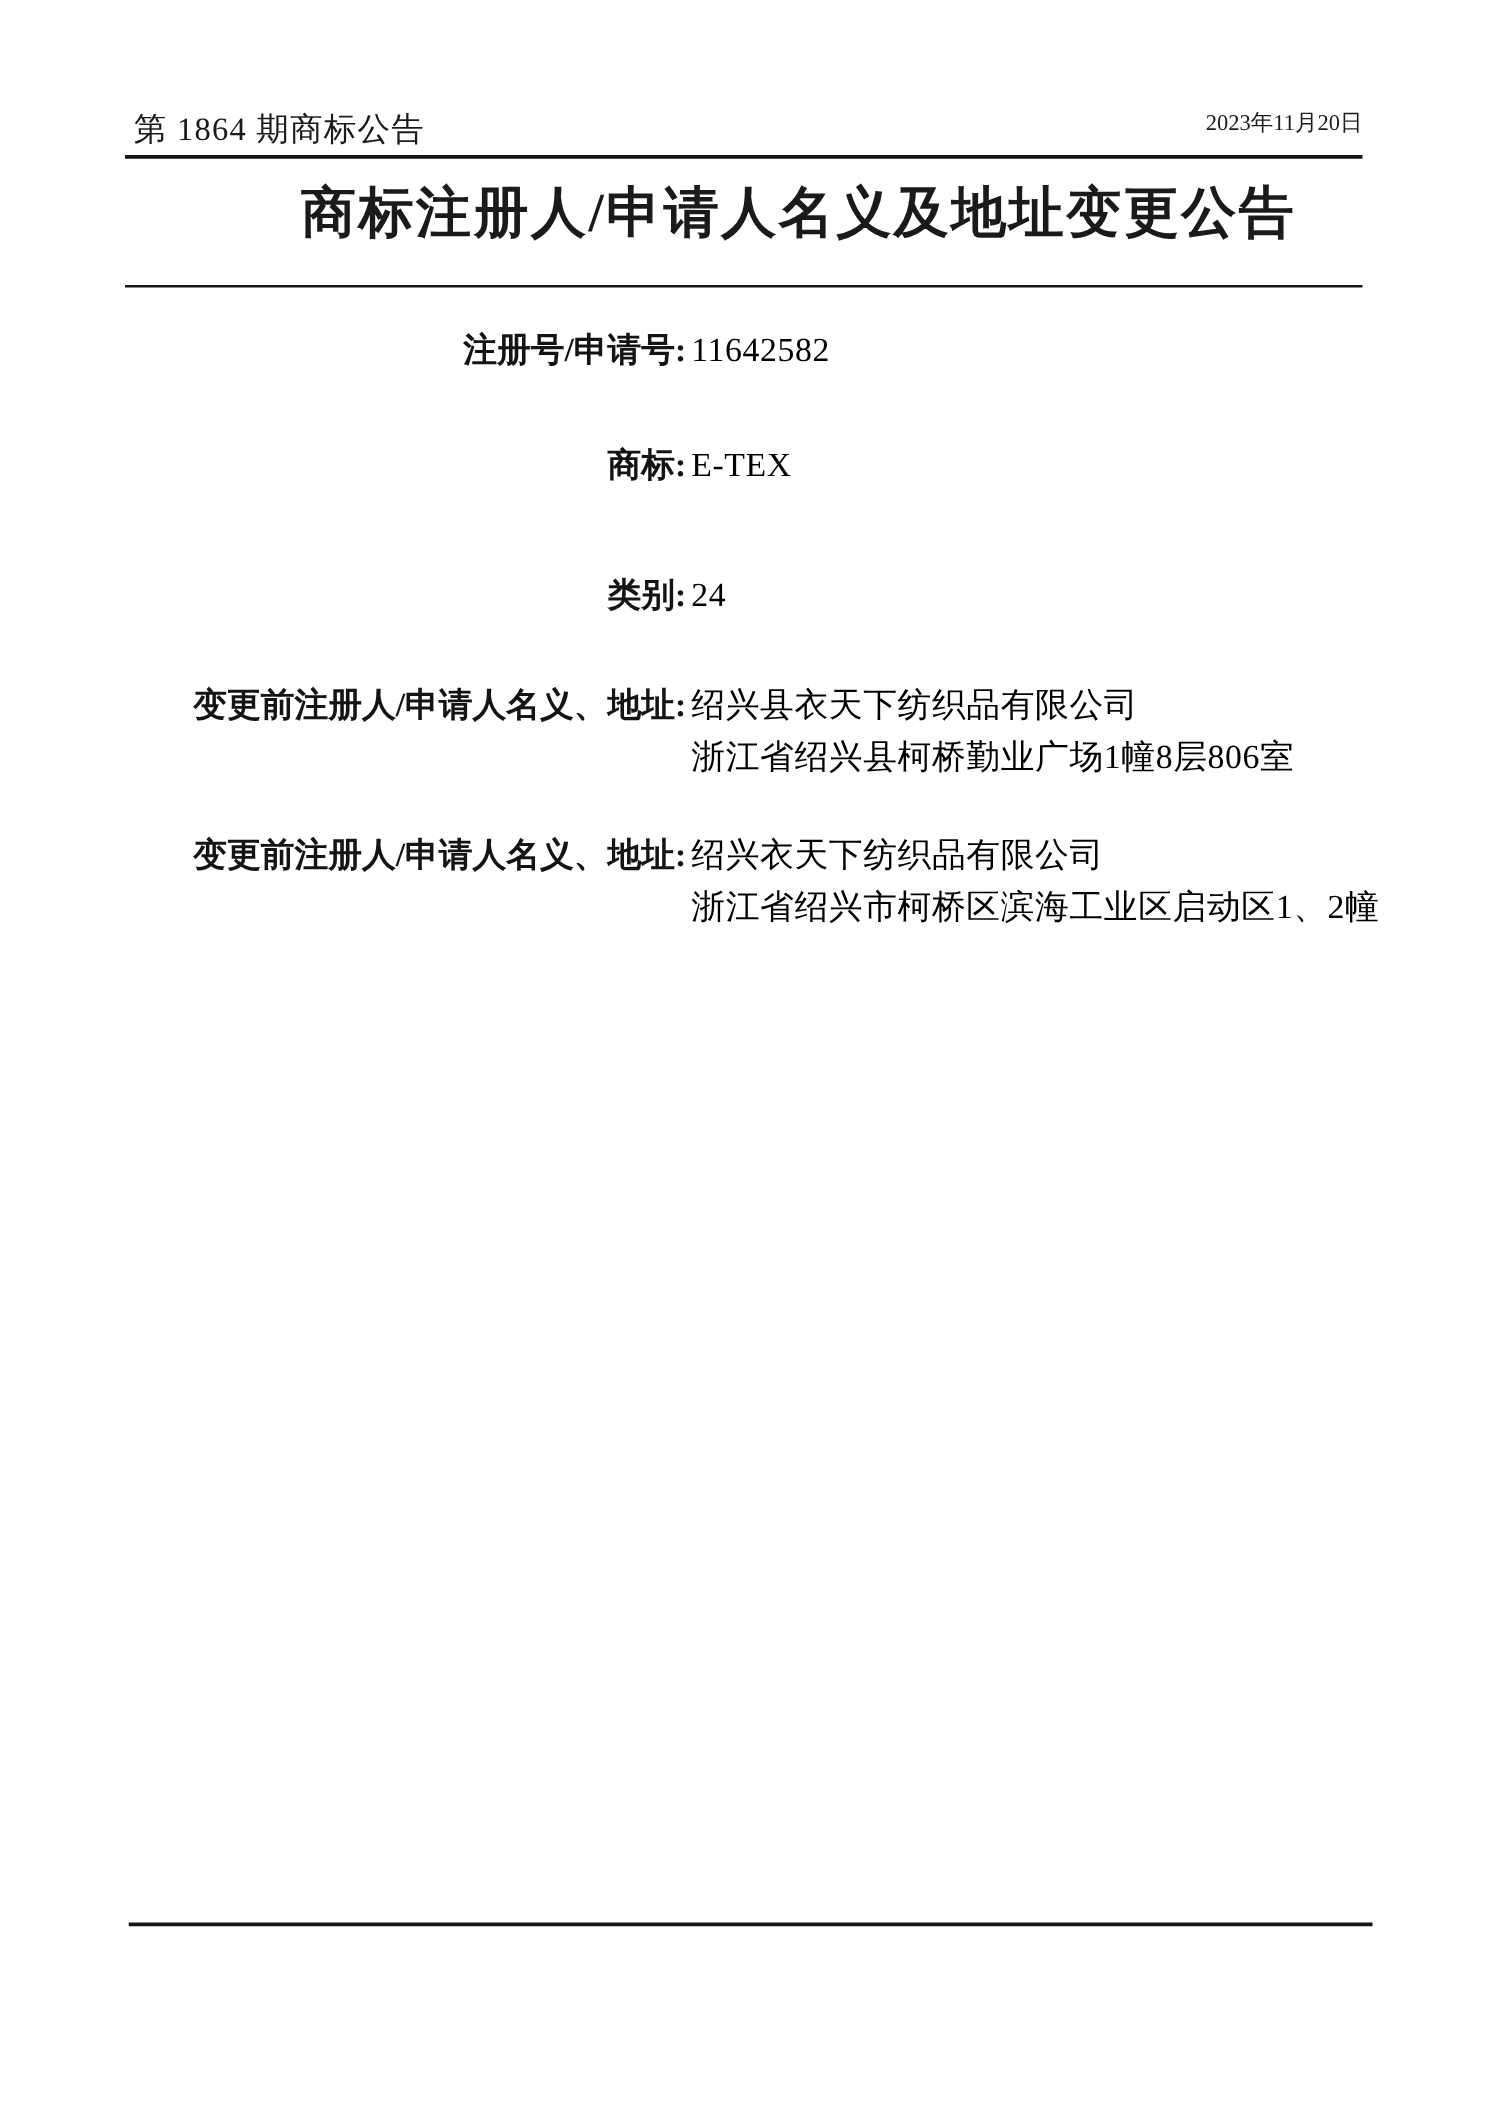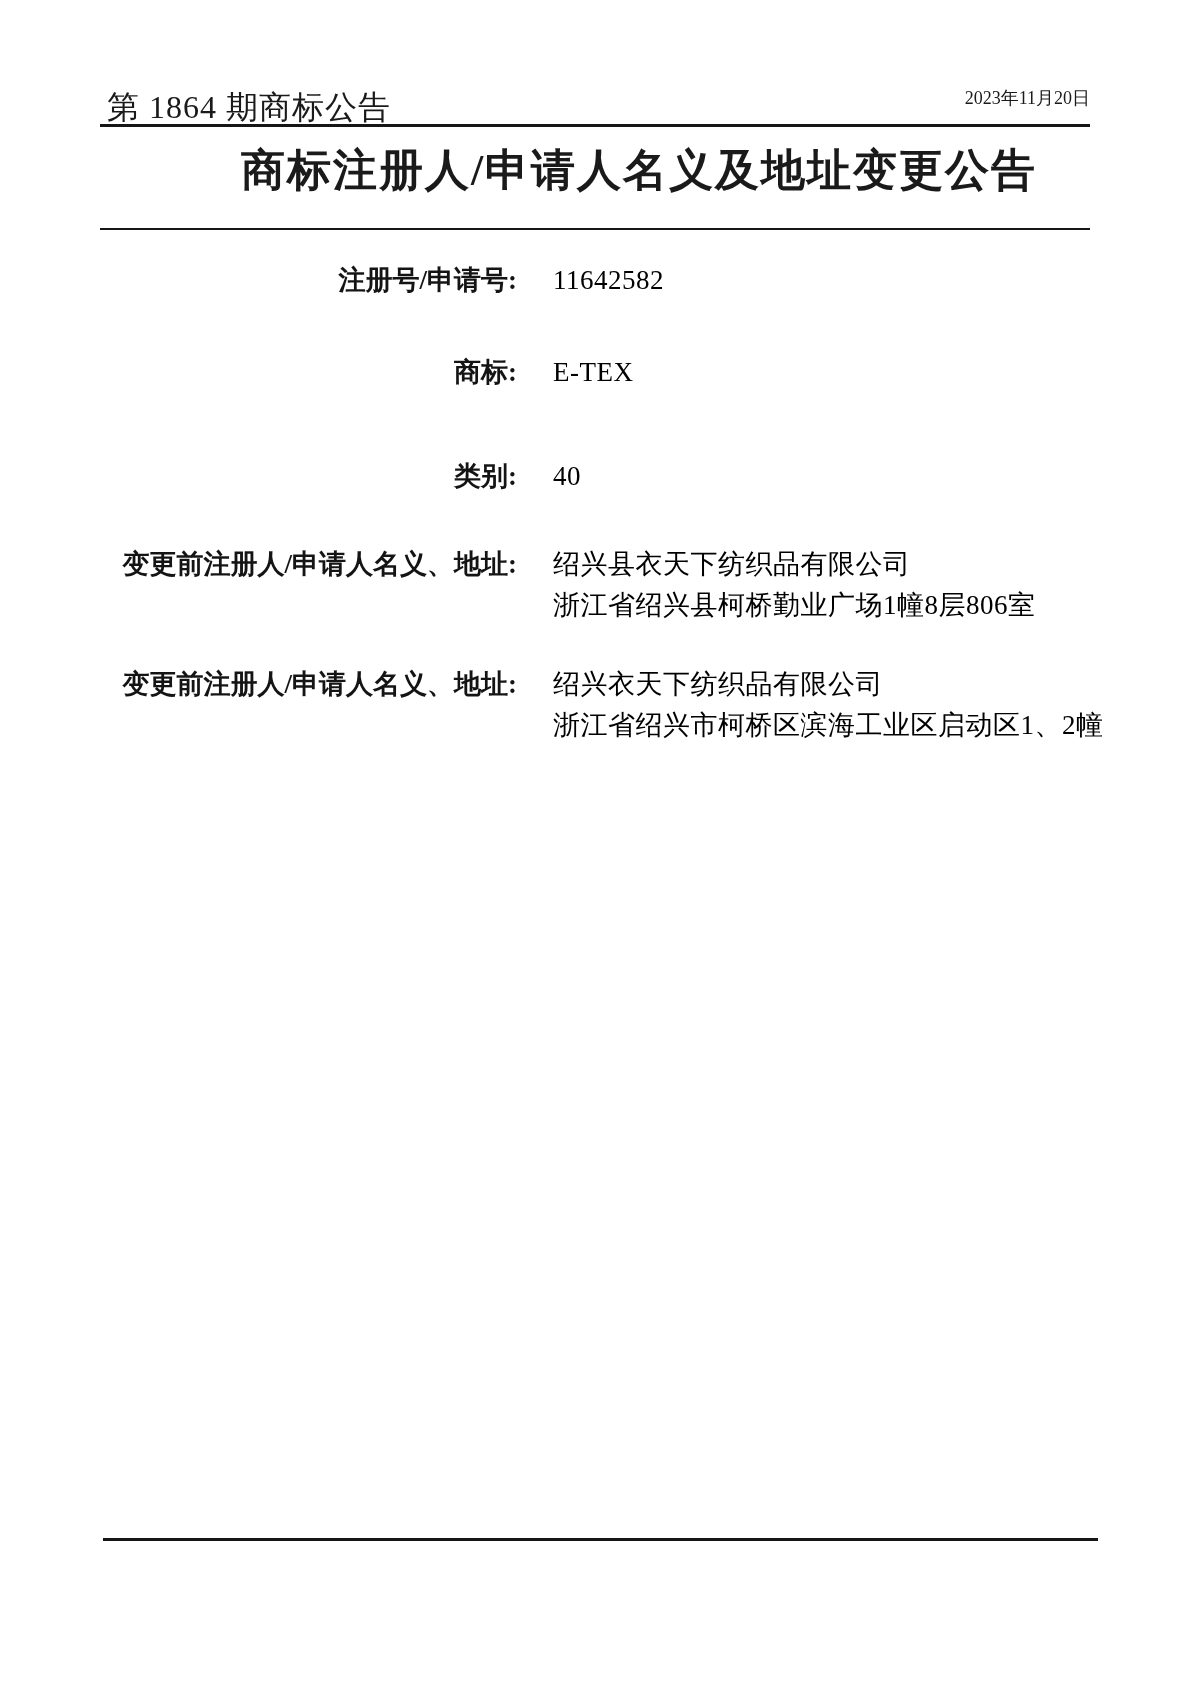--- a/index.html
+++ b/index.html
@@ -13,21 +13,21 @@
     height: 1684px;
     background: #ffffff;
     font-family: "Liberation Serif", "DejaVu Serif", serif;
     color: #1a1a1a;
     overflow: hidden;
   }
   .header-left {
     position: absolute;
     left: 107px;
     top: 86px;
-    font-size: 32px;
+    font-size: 26px;
     letter-spacing: 1px;
     white-space: nowrap;
     text-align: center;
   }
   .header-right {
     position: absolute;
     right: 100px;
     top: 86px;
     font-size: 18px;
     white-space: nowrap;
@@ -74,20 +74,21 @@
   .field-label {
     position: absolute;
     left: 0;
     top: 0;
     width: 517px;
     text-align: right;
     font-size: 27px;
     font-weight: bold;
     color: #141414;
     white-space: nowrap;
+    padding-left: 32px;
   }
   .field-value {
     position: absolute;
     left: 553px;
     top: 0;
     width: 560px;
     font-size: 27px;
     color: #000000;
     line-height: 41px;
     letter-spacing: 0.5px;
@@ -120,21 +121,21 @@
     <div class="field-value">11642582</div>
   </div>
 
   <div class="field-row row-mark">
     <div class="field-label">商标:</div>
     <div class="field-value">E-TEX</div>
   </div>
 
   <div class="field-row row-class">
     <div class="field-label">类别:</div>
-    <div class="field-value">40</div>
+    <div class="field-value">24</div>
   </div>
 
   <div class="field-row row-before">
     <div class="field-label">变更前注册人/申请人名义、地址:</div>
     <div class="field-value">
       <div>绍兴县衣天下纺织品有限公司</div>
       <div>浙江省绍兴县柯桥勤业广场1幢8层806室</div>
     </div>
   </div>
 

